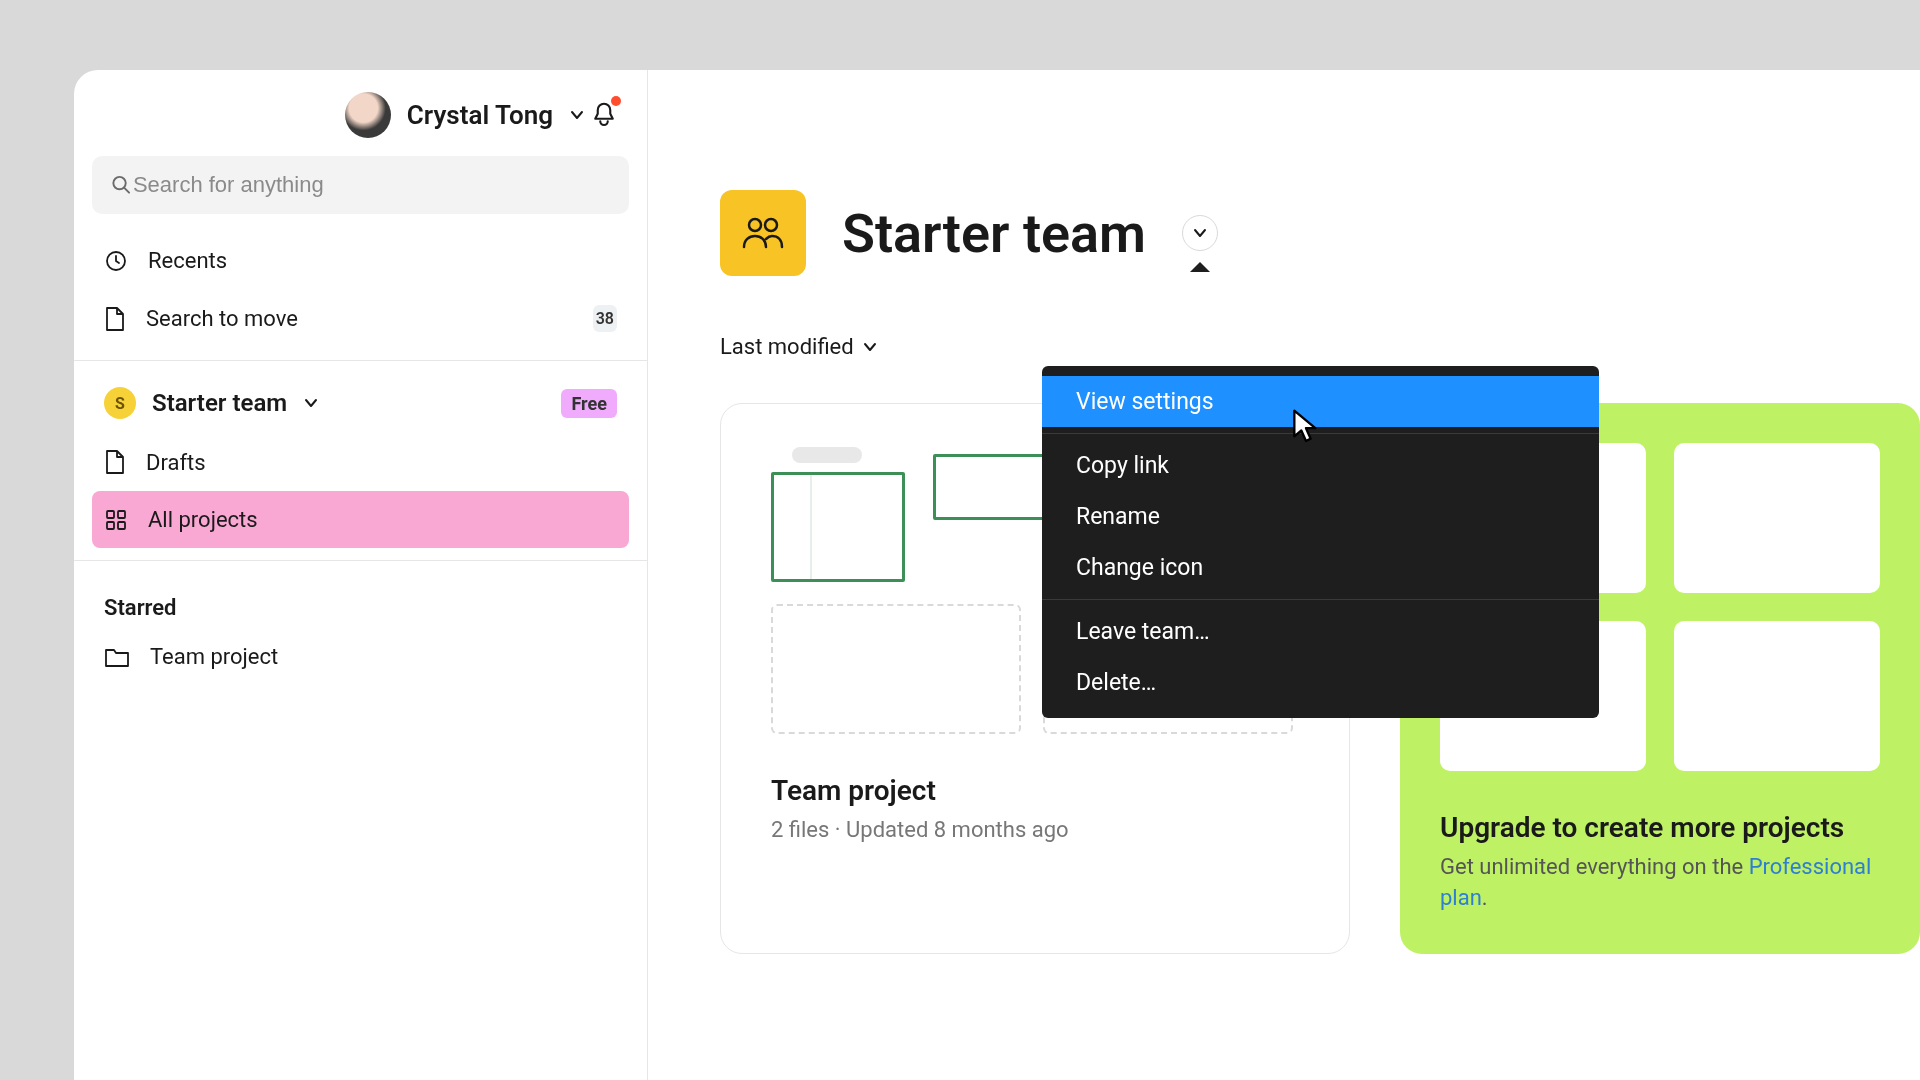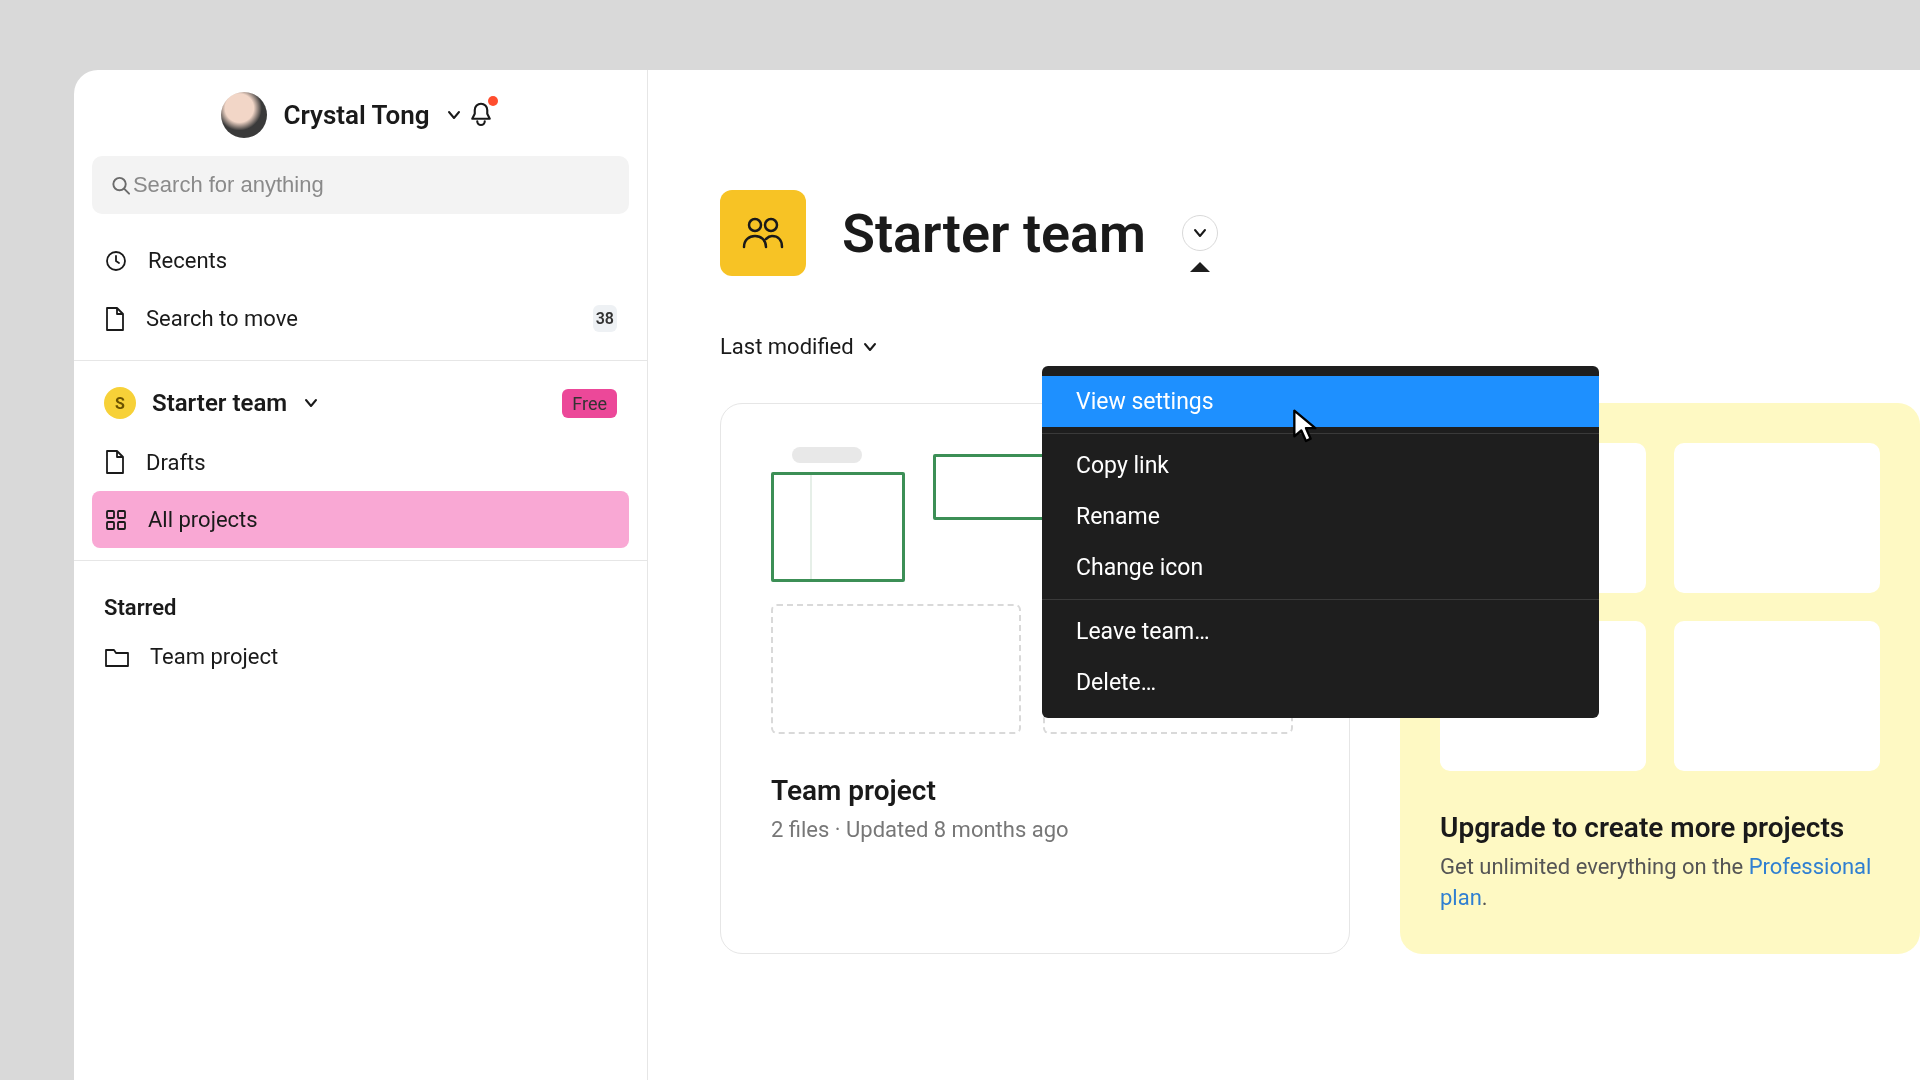--- a/index.html
+++ b/index.html
@@ -26,21 +26,21 @@
   .sidebar {
     width: 576px;
     border-right: 1px solid #e6e6e6;
     padding: 22px 18px 0 18px;
     display: flex;
     flex-direction: column;
   }
   .sidebar-header {
     display: flex;
     align-items: center;
-    justify-content: center;
+    justify-content: flex-end;
     padding: 0 6px 18px 6px;
   }
   .user-row {
     display: flex;
     align-items: center;
     gap: 16px;
     cursor: pointer;
   }
   .avatar {
     width: 46px;
@@ -58,21 +58,21 @@
   .bell-wrap { position: relative; cursor: pointer; padding:4px;}
   .bell-dot {
     position: absolute;
     top: 0px; right: 2px;
     width: 10px; height: 10px;
     border-radius: 50%;
     background: #ff4d2e;
   }
   .search {
     display: flex;
-    align-items: flex-end;
+    align-items: center;
     background: #f3f3f3;
     border-radius: 10px;
     padding: 16px 18px;
     margin: 0 0 18px 0;
   }
   .search input {
     border: none;
     background: transparent;
     font-size: 22px;
     color: #333;
@@ -113,23 +113,23 @@
     background: #f7d138;
     color: #6b5200;
     font-weight: 700;
     font-size: 16px;
     display: flex; align-items:center; justify-content: center;
     border-radius: 50%;
   }
   .team-name-sm { font-size: 24px; font-weight: 600; color: #1a1a1a; }
   .free-badge {
     margin-left: auto;
-    background: #ec4899;
+    background: #f0abfc;
     font-size: 18px;
-    font-weight: 400;
+    font-weight: 700;
     padding: 4px 10px;
     border-radius: 6px;
     color:#333;
   }
   .section-label {
     font-size: 22px;
     font-weight: 600;
     padding: 22px 12px 8px 12px;
     color: #1a1a1a;
   }
@@ -218,21 +218,21 @@
   .dashed-grid { display:flex; gap:22px; }
   .dashed-box {
     width: 250px; height: 130px;
     border: 2px dashed #d9d9d9;
     border-radius: 6px;
   }
   .project-name { font-size: 28px; font-weight: 600; margin-top: 40px; color:#1a1a1a;}
   .project-meta { font-size: 22px; color: #777; margin-top: 10px; }
   .upgrade-card {
     width: 520px;
-    background: #fef9c3;
+    background: #bef264;
     border-radius: 22px;
     padding: 40px;
     display:flex; flex-direction:column;
   }
   .upgrade-tiles {
     display: grid;
     grid-template-columns: 1fr 1fr;
     gap: 28px;
     margin-bottom: 40px;
     flex:1;

